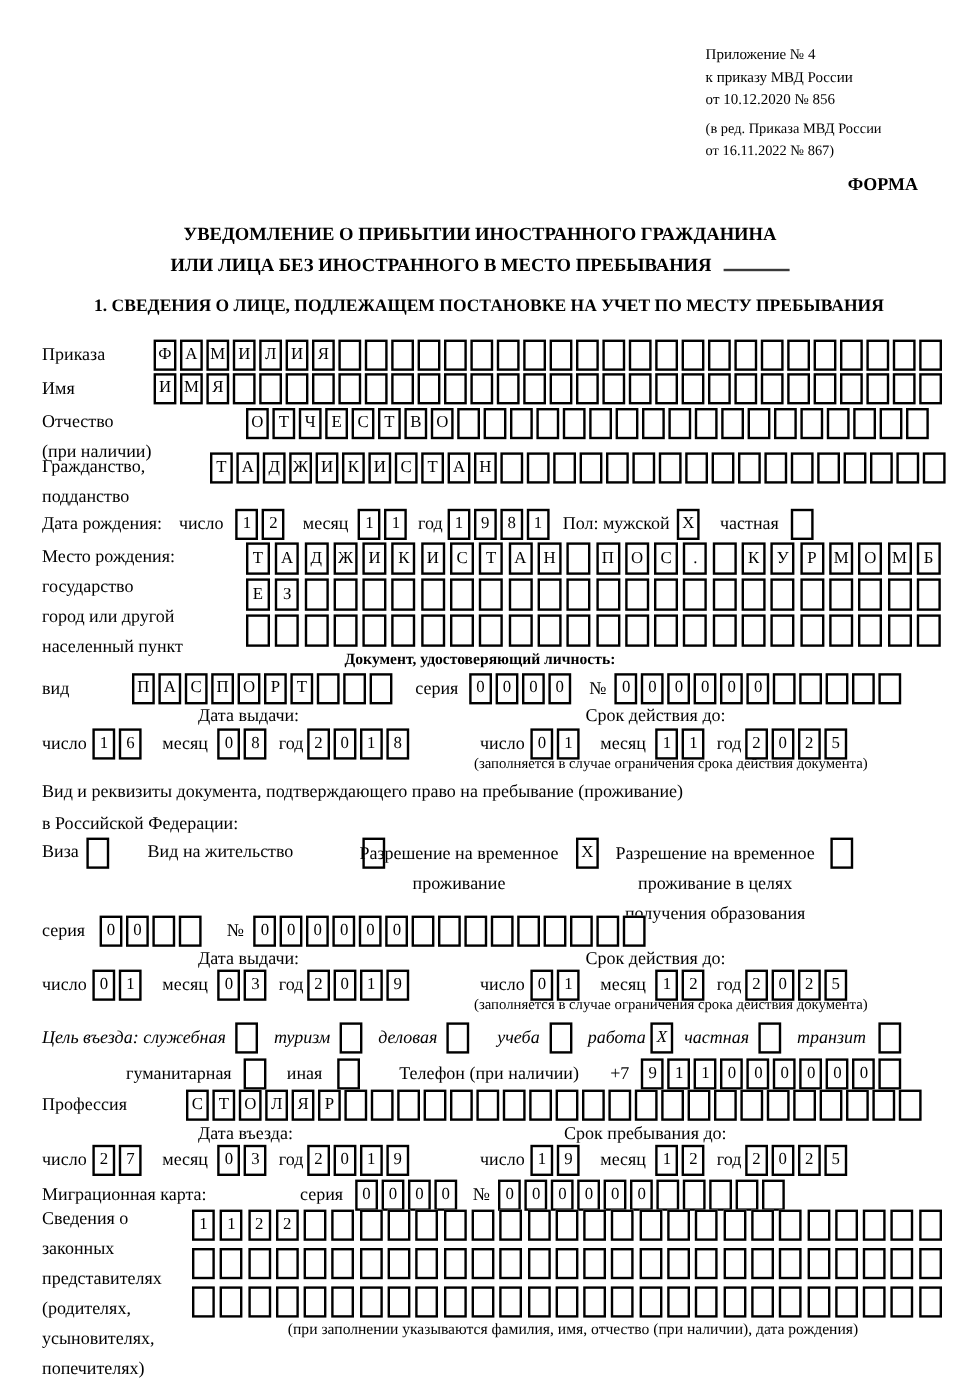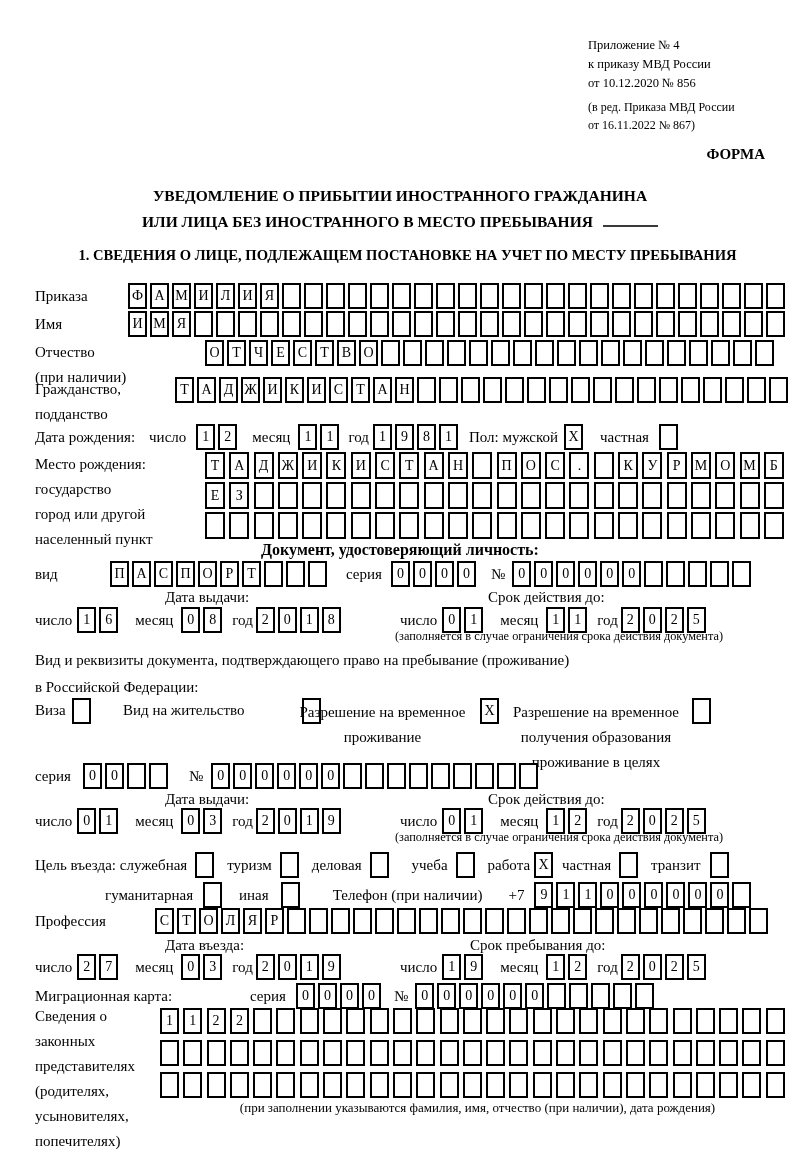--- a/index.html
+++ b/index.html
@@ -302,21 +302,21 @@
         <span class="cbox"></span>
         <span class="cbox"></span>
         <span class="cbox"></span>
         <span class="cbox"></span>
         <span class="cbox"></span>
         <span class="cbox"></span>
         <span class="cbox"></span>
       </span>
   </div>
 
-  <div class="abs ctr b" style="left:0;right:0;top:541px;font-size:16px;">Документ, удостоверяющий личность:</div>
+  <div class="abs ctr b" style="left:0;right:0;top:541px;font-size:13px;">Документ, удостоверяющий личность:</div>
 
   <div class="row" style="left:35px;top:561px;">
     <span class="lbl" style="width:75px;">вид</span>
     <span class="boxes">
         <span class="cbox">П</span>
         <span class="cbox">А</span>
         <span class="cbox">С</span>
         <span class="cbox">П</span>
         <span class="cbox">О</span>
         <span class="cbox">Р</span>
@@ -411,22 +411,22 @@
       <span>Разрешение на временное</span>
       <span>проживание</span>
     </span>
     <span class="boxes" style="margin-left:10px;">
         <span class="cbox">X</span>
       </span>
   </div>
   <div class="rowtop" style="left:512px;top:698px;">
     <span class="lblcol ctr" style="width:168px;margin-top:2px;">
       <span>Разрешение на временное</span>
+      <span>проживание в целях</span>
       <span>получения образования</span>
-      <span>проживание в целях</span>
     </span>
     <span class="boxes" style="margin-left:12px;">
         <span class="cbox"></span>
       </span>
   </div>
 
   <div class="row" style="left:35px;top:763px;">
     <span class="lbl" style="margin-right:12px;">серия</span>
     <span class="boxes">
         <span class="cbox">0</span>
@@ -490,21 +490,21 @@
     <span class="lbl" style="margin-left:7px;margin-right:3px;">год</span>
     <span class="boxes">
         <span class="cbox">2</span>
         <span class="cbox">0</span>
         <span class="cbox">2</span>
         <span class="cbox">5</span>
       </span>
   </div>
   <div class="abs sm ctr" style="left:350px;top:830px;width:418px;">(заполняется в случае ограничения срока действия документа)</div>
 
-  <div class="row" style="left:35px;top:852px;">
+  <div class="row" style="left:35px;top:852px;font-style:italic;">
     <span class="opt">
         <span class="lbl" style="margin-right:8px;">Цель въезда: служебная</span>
         <span class="boxes">
           <span class="cbox"></span>
         </span>
       </span>
     <span class="opt" style="margin-left:10px;">
         <span class="lbl" style="margin-right:8px;">туризм</span>
         <span class="boxes">
           <span class="cbox"></span>

